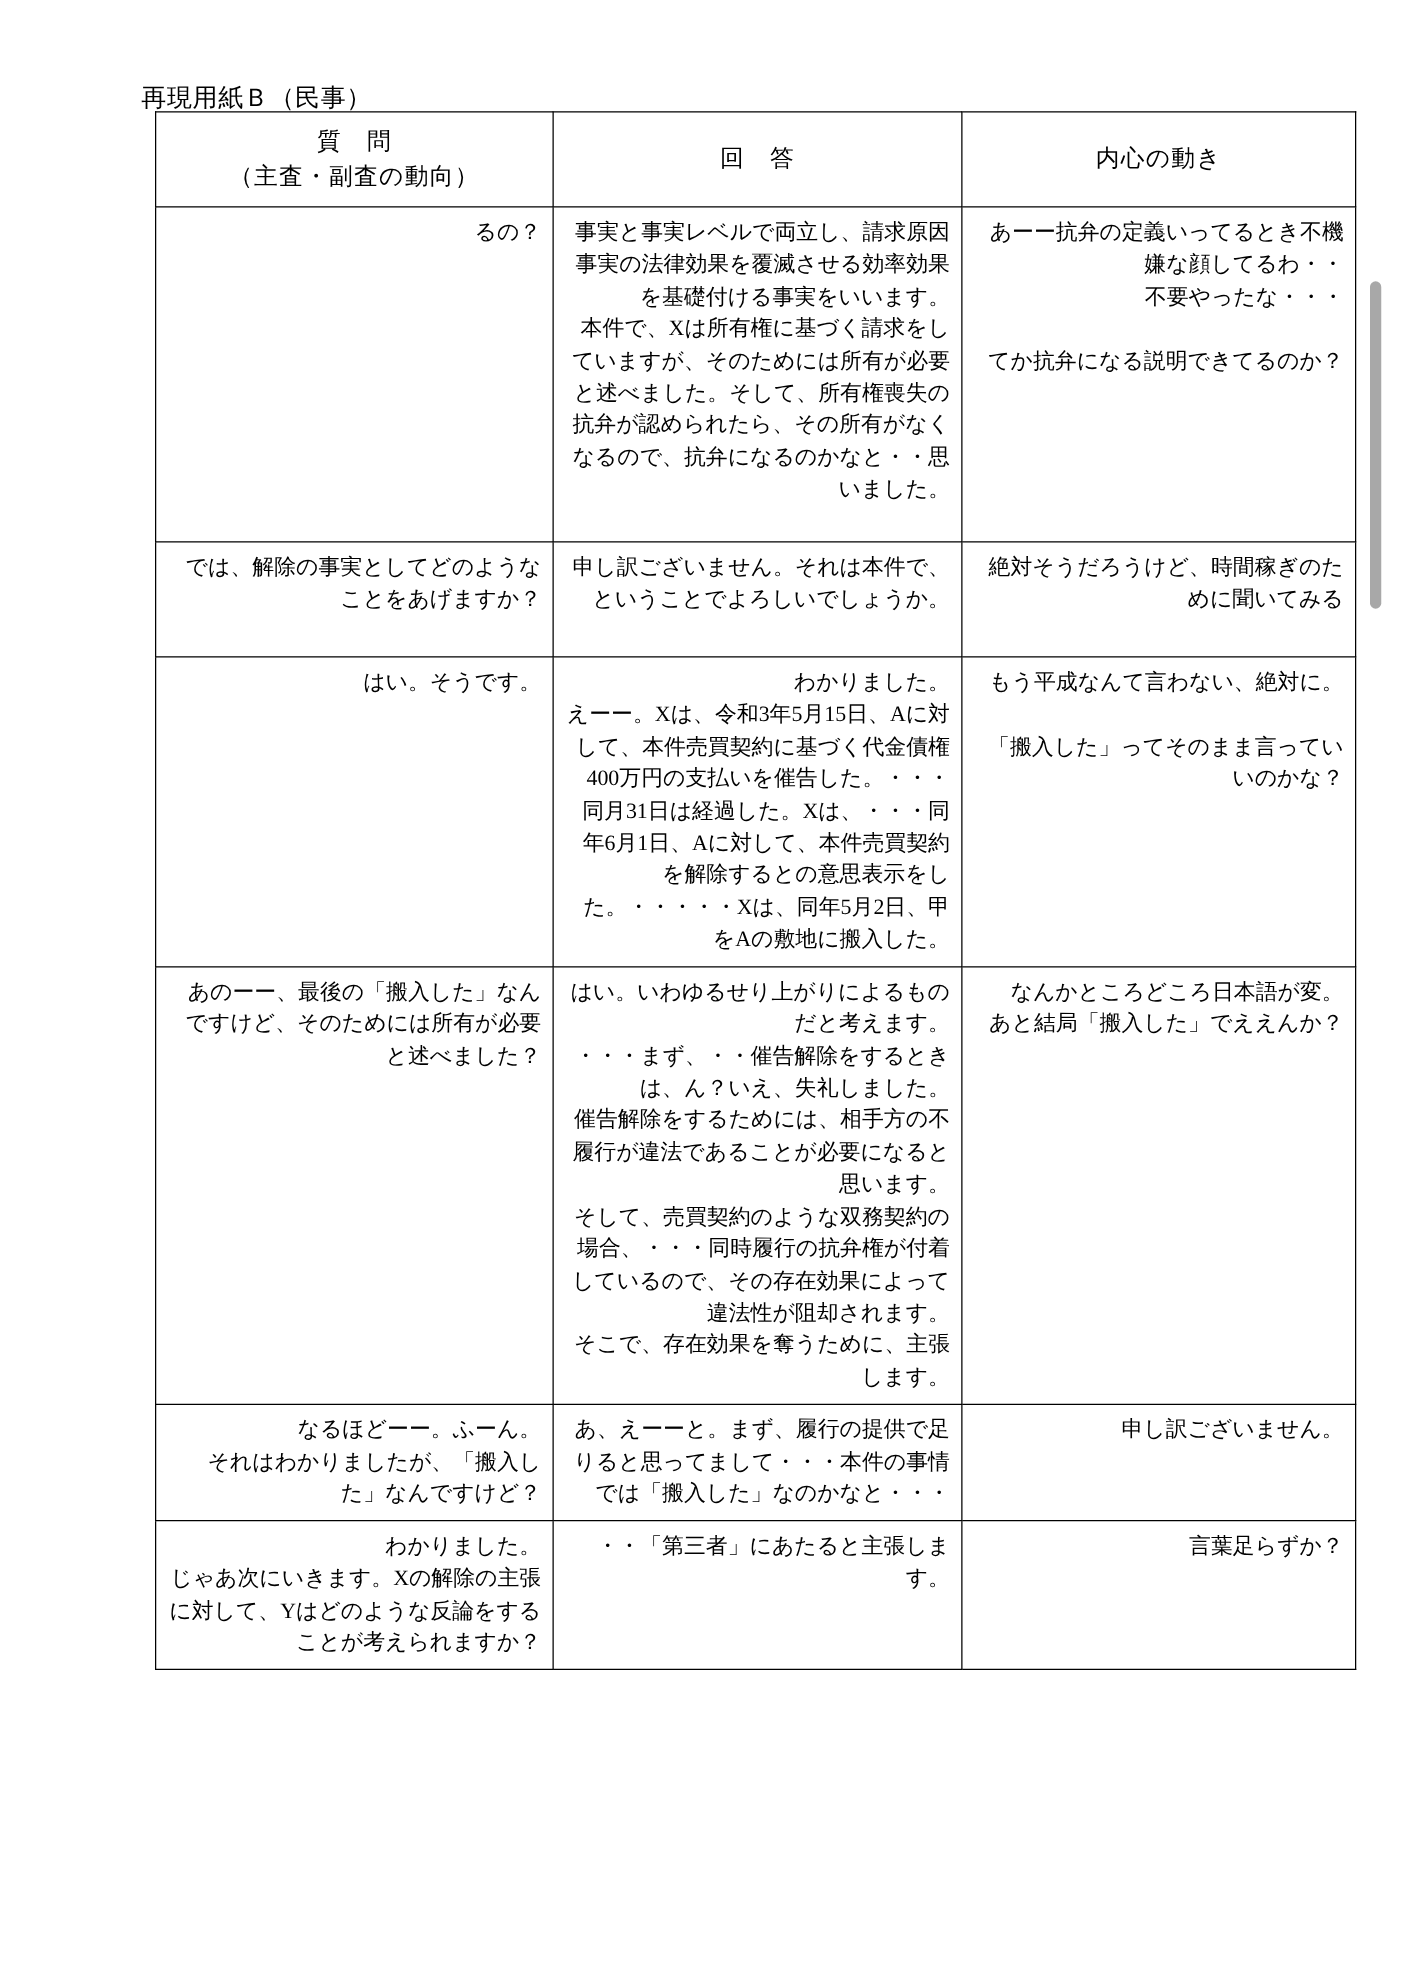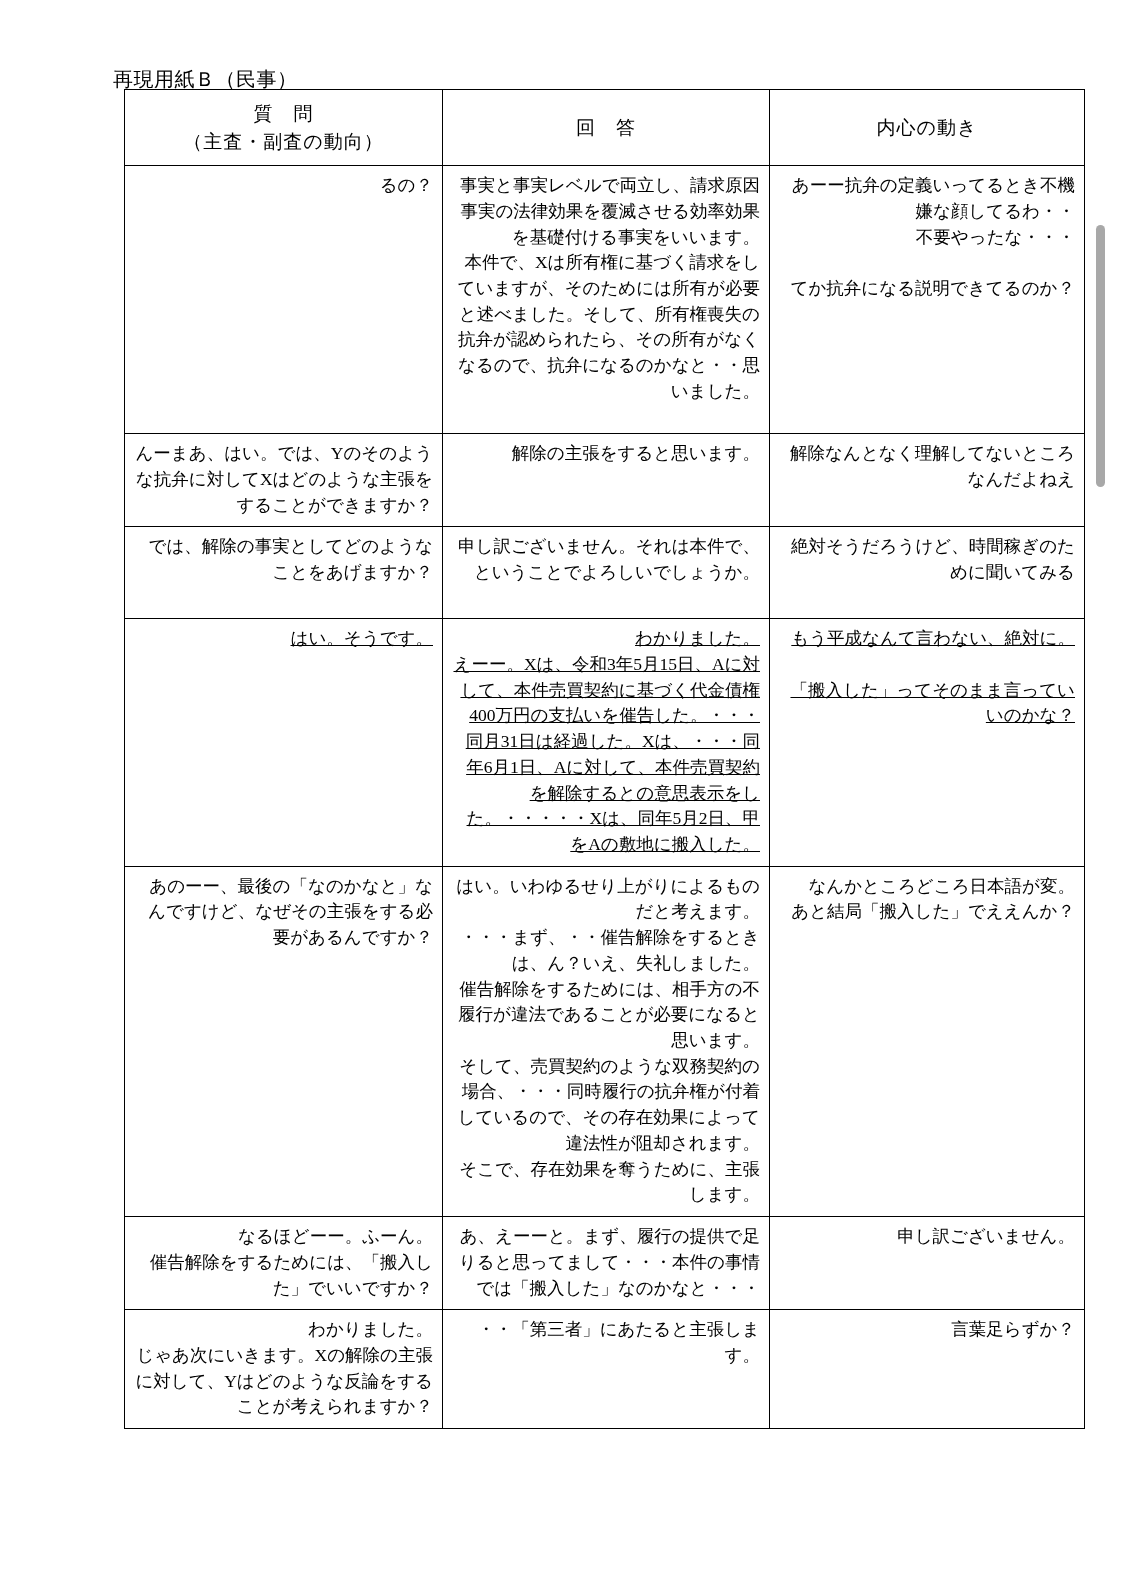--- a/index.html
+++ b/index.html
@@ -71,21 +71,21 @@
 
   col.c-question { width: 318px; }
   col.c-answer   { width: 327px; }
   col.c-inner    { width: 315px; }
 
   
   tr.hdr-row { height: 62px; }
   tr.r0 { height: 268px; }
   tr.r1 { height: 92px; }
   tr.r2 { height: 92px; }
-  tr.r3 { height: 240px; text-decoration: underline; }
+  tr.r3 { height: 240px; }
   tr.r4 { height: 330px; }
   tr.r5 { height: 92px; }
   tr.r6 { height: 70px; }
   tr.r7 { height: 118px; }
 
   
   .scrollbar-track {
     position: absolute;
     right: 0px;
     top: 0px;
@@ -127,51 +127,46 @@
     <tbody>
       <tr class="r0">
         <td>るの？</td>
         <td>事実と事実レベルで両立し、請求原因事実の法律効果を覆滅させる効率効果を基礎付ける事実をいいます。
 本件で、Xは所有権に基づく請求をしていますが、そのためには所有が必要と述べました。そして、所有権喪失の抗弁が認められたら、その所有がなくなるので、抗弁になるのかなと・・思いました。</td>
         <td>あーー抗弁の定義いってるとき不機嫌な顔してるわ・・
 不要やったな・・・
 
 てか抗弁になる説明できてるのか？</td>
       </tr>
-      <tr class="r1">
-        <td>んーまあ、はい。では、Yのそのような抗弁に対してXはどのような主張をすることができますか？</td>
-        <td>解除の主張をすると思います。</td>
-        <td>解除なんとなく理解してないところなんだよねえ</td>
-      </tr>
       <tr class="r2">
         <td>では、解除の事実としてどのようなことをあげますか？</td>
         <td>申し訳ございません。それは本件で、ということでよろしいでしょうか。</td>
         <td>絶対そうだろうけど、時間稼ぎのために聞いてみる</td>
       </tr>
       <tr class="r3">
         <td>はい。そうです。</td>
         <td>わかりました。
 えーー。Xは、令和3年5月15日、Aに対して、本件売買契約に基づく代金債権400万円の支払いを催告した。・・・同月31日は経過した。Xは、・・・同年6月1日、Aに対して、本件売買契約を解除するとの意思表示をした。・・・・・Xは、同年5月2日、甲をAの敷地に搬入した。</td>
         <td>もう平成なんて言わない、絶対に。
 
 「搬入した」ってそのまま言っていいのかな？</td>
       </tr>
       <tr class="r4">
-        <td>あのーー、最後の「なのかなと」なんですけど、なぜその主張をする必要があるんですか？</td>
+        <td>あのーー、最後の「搬入した」なんですけど、そのためには所有が必要と述べました？</td>
         <td>はい。いわゆるせり上がりによるものだと考えます。
 ・・・まず、・・催告解除をするときは、ん？いえ、失礼しました。
 催告解除をするためには、相手方の不履行が違法であることが必要になると思います。
 そして、売買契約のような双務契約の場合、・・・同時履行の抗弁権が付着しているので、その存在効果によって違法性が阻却されます。
 そこで、存在効果を奪うために、主張します。</td>
         <td>なんかところどころ日本語が変。
 あと結局「搬入した」でええんか？</td>
       </tr>
       <tr class="r5">
         <td>なるほどーー。ふーん。
-催告解除をするためには、「搬入した」でいいですか？</td>
+それはわかりましたが、「搬入した」なんですけど？</td>
         <td>あ、えーーと。まず、履行の提供で足りると思ってまして・・・本件の事情では「搬入した」なのかなと・・・</td>
         <td>申し訳ございません。</td>
       </tr>
       <tr class="r7">
         <td>わかりました。
 じゃあ次にいきます。Xの解除の主張に対して、Yはどのような反論をすることが考えられますか？</td>
         <td>・・「第三者」にあたると主張します。</td>
         <td>言葉足らずか？</td>
       </tr>
     </tbody>

